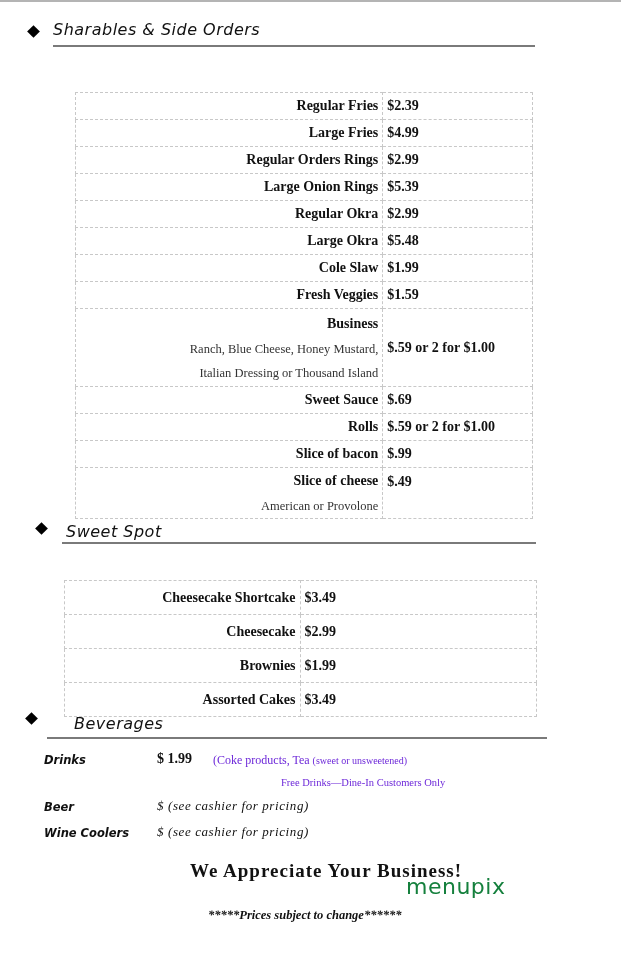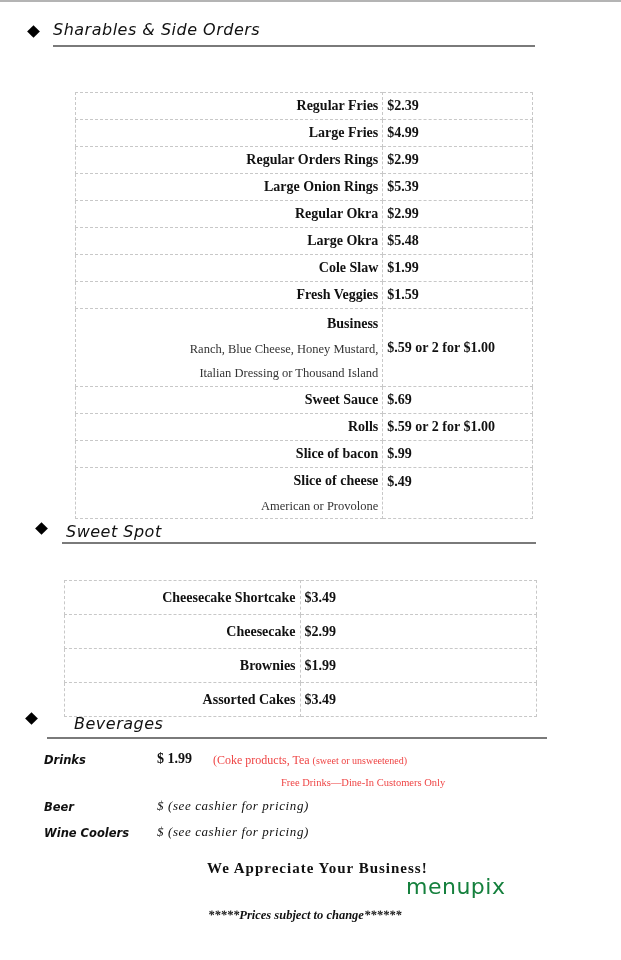--- a/index.html
+++ b/index.html
@@ -28,25 +28,25 @@
     }
     td.item { text-align: right; font-weight: bold; font-size: 14px; }
     td.price { text-align: left; font-weight: bold; font-size: 14px; }
     .sub { display: block; font-weight: normal; font-size: 12.5px; color: #333; line-height: 24px; }
     .nm { display: block; line-height: 26px; }
     .bev-label {
       position: absolute; font-family: "DejaVu Sans", sans-serif; font-style: italic;
       font-weight: bold; font-size: 11.5px; color: #111;
     }
     .bev-price { position: absolute; font-weight: bold; font-size: 14px; }
-    .bev-note { position: absolute; font-size: 12px; color: #ef4444; white-space: nowrap; text-align: right; }
+    .bev-note { position: absolute; font-size: 12px; color: #6d28d9; white-space: nowrap; text-align: right; }
     .bev-note small { font-size: 10px; }
     .bev-pricing { position: absolute; font-size: 13px; letter-spacing: 0.6px; white-space: nowrap; font-style: italic; }
     .thanks {
-      position: absolute; left: 207px; top: 860px; font-weight: bold; font-size: 15px;
+      position: absolute; left: 190px; top: 860px; font-weight: bold; font-size: 19px;
       letter-spacing: 1px; white-space: nowrap;
     }
     .notice {
       position: absolute; left: 208px; top: 908px; font-weight: bold; font-style: italic;
       font-size: 12.5px; white-space: nowrap;
     }
     .watermark {
       position: absolute; left: 406px; top: 874px; font-family: "DejaVu Sans", sans-serif;
       font-size: 22px; color: #15803d; letter-spacing: 0.5px;
     }

